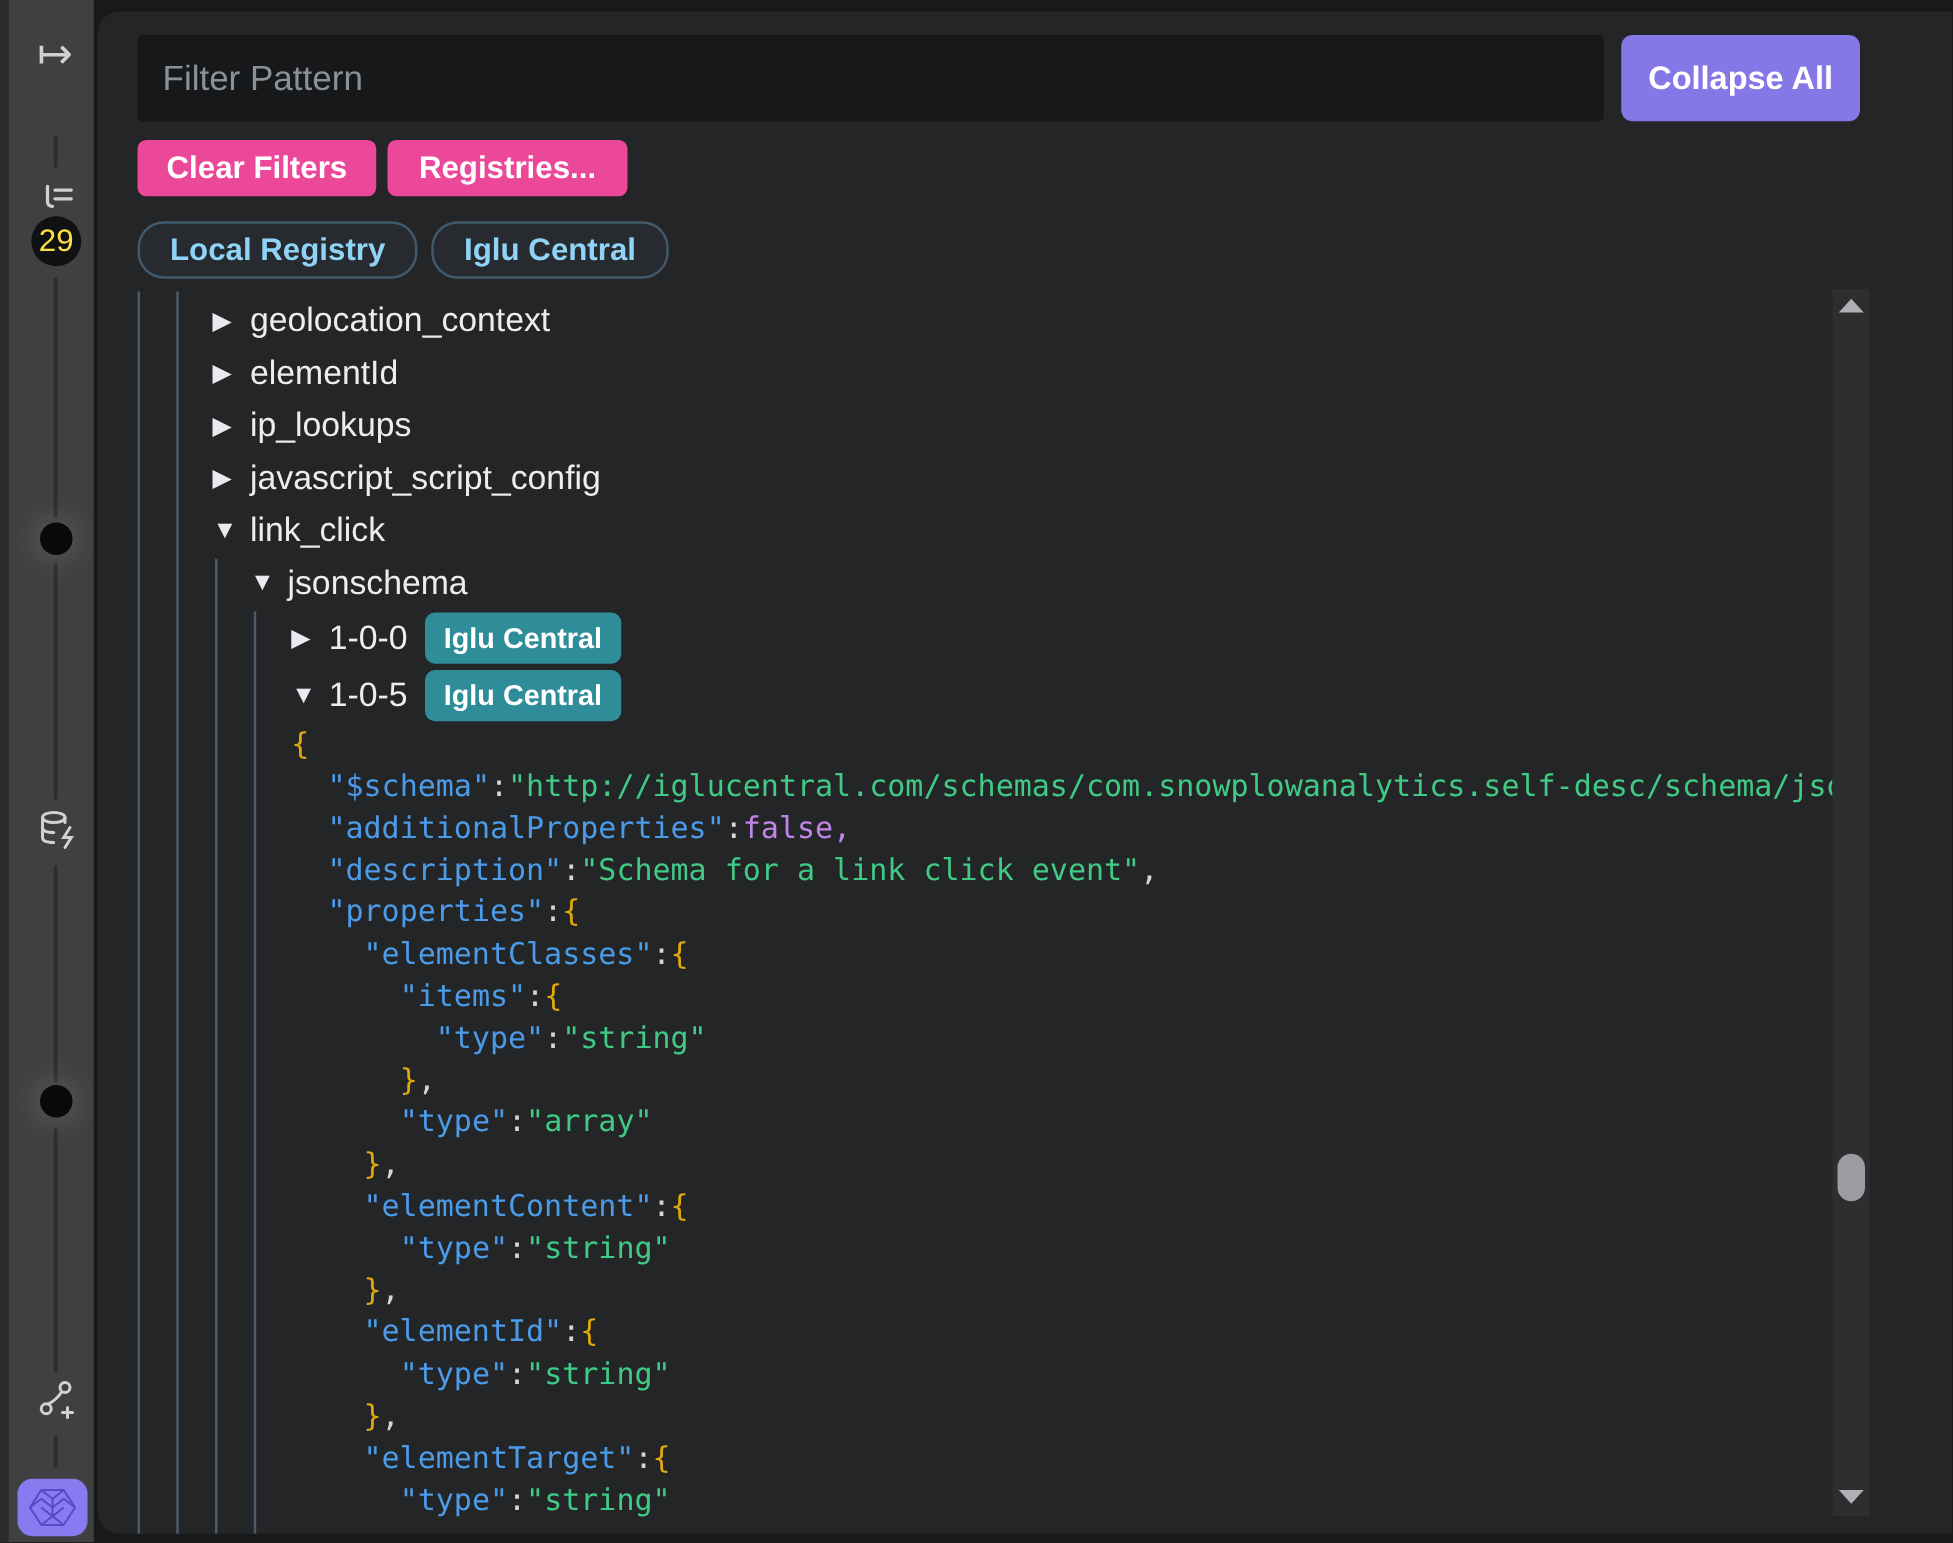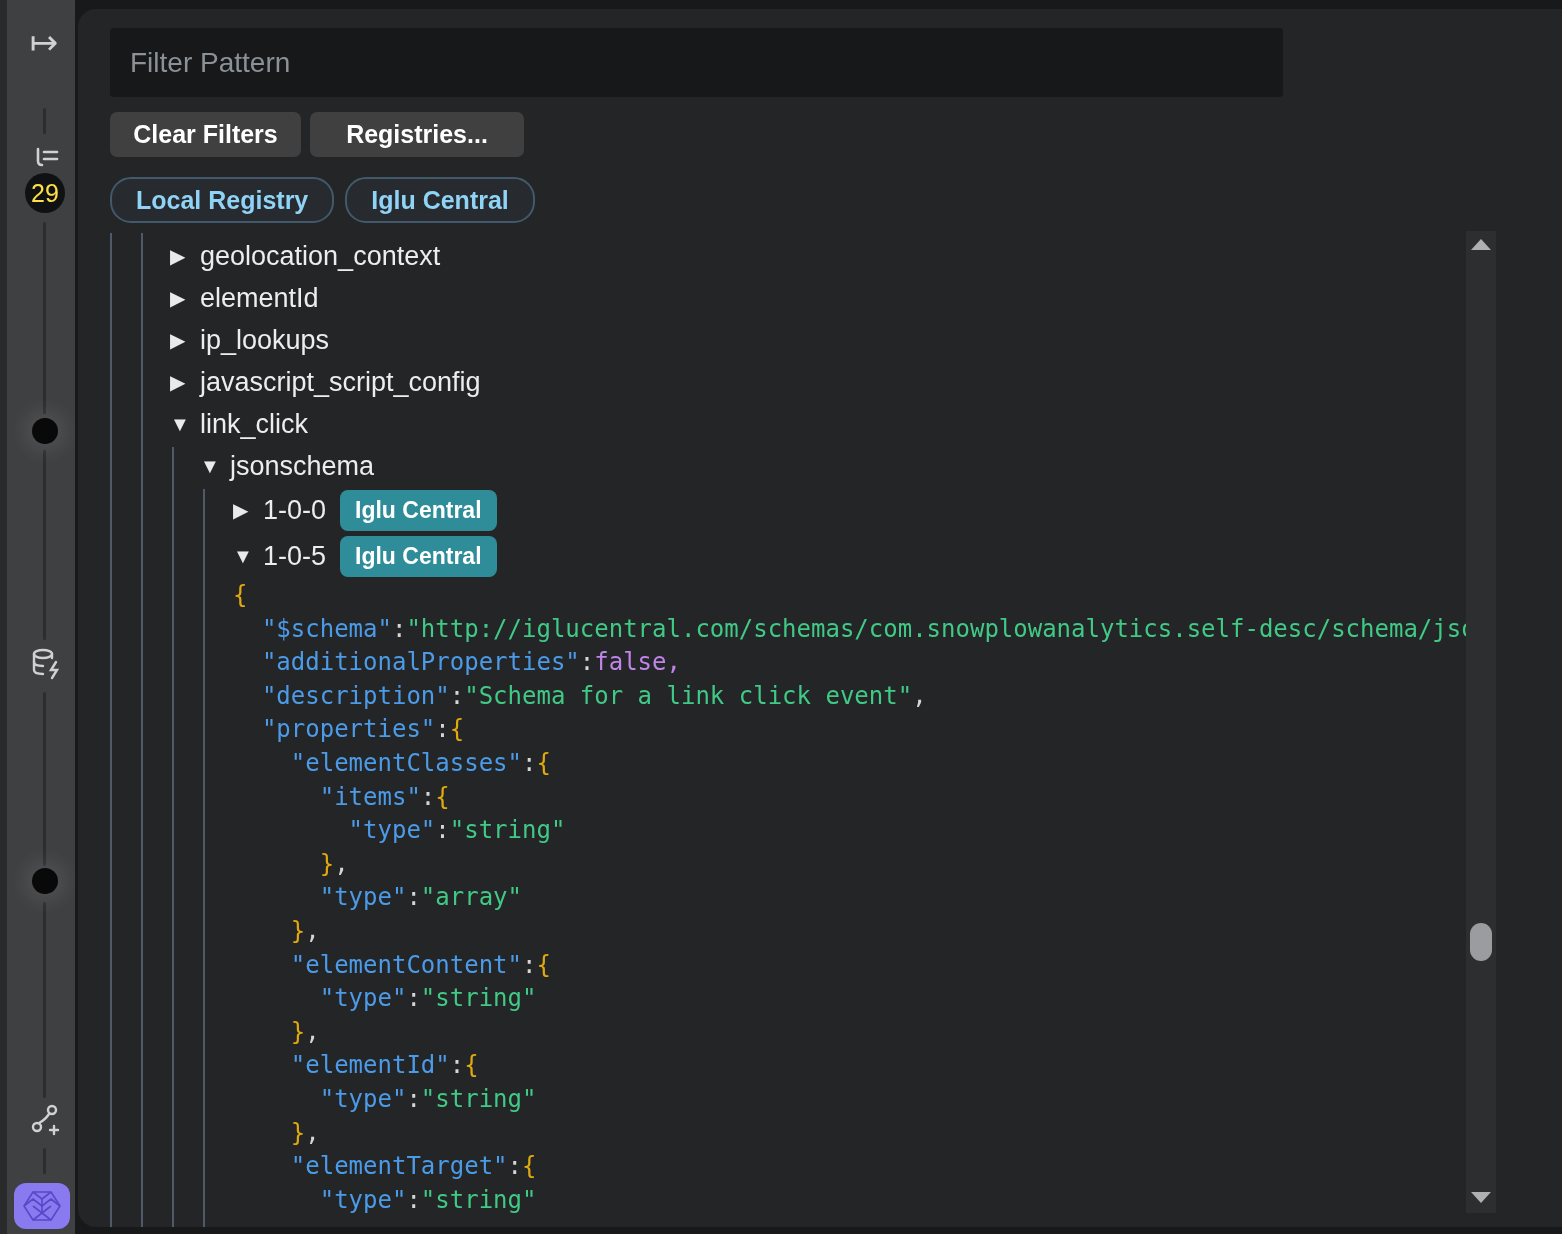--- a/index.html
+++ b/index.html
@@ -29,23 +29,23 @@
   .filter-input { position:absolute; left:32px; top:19px; width:1173px; height:69px;
     background:#161819; border:none; outline:none; border-radius:4px; padding:16px 20px;
     color:#d8dadc; font-size:28px; font-family:"Liberation Sans", sans-serif; }
   .filter-input::placeholder { color:#8b9196; opacity:1; }
   .btn { display:inline-flex; align-items:center; justify-content:center; border:none; cursor:pointer;
     color:#ffffff; font-weight:bold; font-family:"Liberation Sans", sans-serif; }
   .collapse-btn { position:absolute; left:1219px; top:19px; width:191px; height:69px;
     border-radius:9px; background:#8577e6; font-size:26px; }
   .btn-row { position:absolute; left:32px; top:103px; display:flex; gap:9px; }
   .btn-sm { height:45px; border-radius:7px; font-size:25px; }
-  .btn-purple { background:#404040; }
+  .btn-purple { background:#ec4899; }
   .btn-gray { background:#9d9fa2; }
-  .w1 { width:191px; } .w2 { width:214px; } .w3 { width:182px; }
+  .w1 { width:191px; } .w2 { width:192px; } .w3 { width:182px; }
   .pill-row { position:absolute; left:32px; top:168px; display:flex; gap:11px; }
   .pill { height:46px; padding:0 24px; display:inline-flex; align-items:center; justify-content:center;
     border:2px solid #41596a; border-radius:21px; background:rgba(143,211,247,0.04);
     color:#8fd3f7; font-size:25px; font-weight:bold; cursor:pointer; }
   
   .content { position:absolute; left:0; top:224px; width:1388px; height:994px; overflow:hidden; }
   .guide { position:absolute; width:2px; background:#4e5a68; bottom:0; }
   .g1 { left:32px; top:0; } .g2 { left:63px; top:0; }
   .g3 { left:94px; top:214px; } .g4 { left:125px; top:256px; }
   .tree { position:absolute; left:0; top:2px; right:0; }
@@ -131,20 +131,21 @@
           <path d="M20 11 v14 M11 18 l9 7 l9 -7"></path>
         </svg>
       </span>
     </div>
   </div>
 
   <div class="panel">
 
     <input class="filter-input" type="text" placeholder="Filter Pattern" style="">
 
+    <button class="btn collapse-btn">Collapse All</button>
 
     <div class="btn-row">
       <button class="btn btn-sm btn-purple w1">Clear Filters</button>
       <button class="btn btn-sm btn-purple w2">Registries...</button>
     </div>
 
     <div class="pill-row">
       <div class="pill">Local Registry</div>
       <div class="pill">Iglu Central</div>
     </div>

